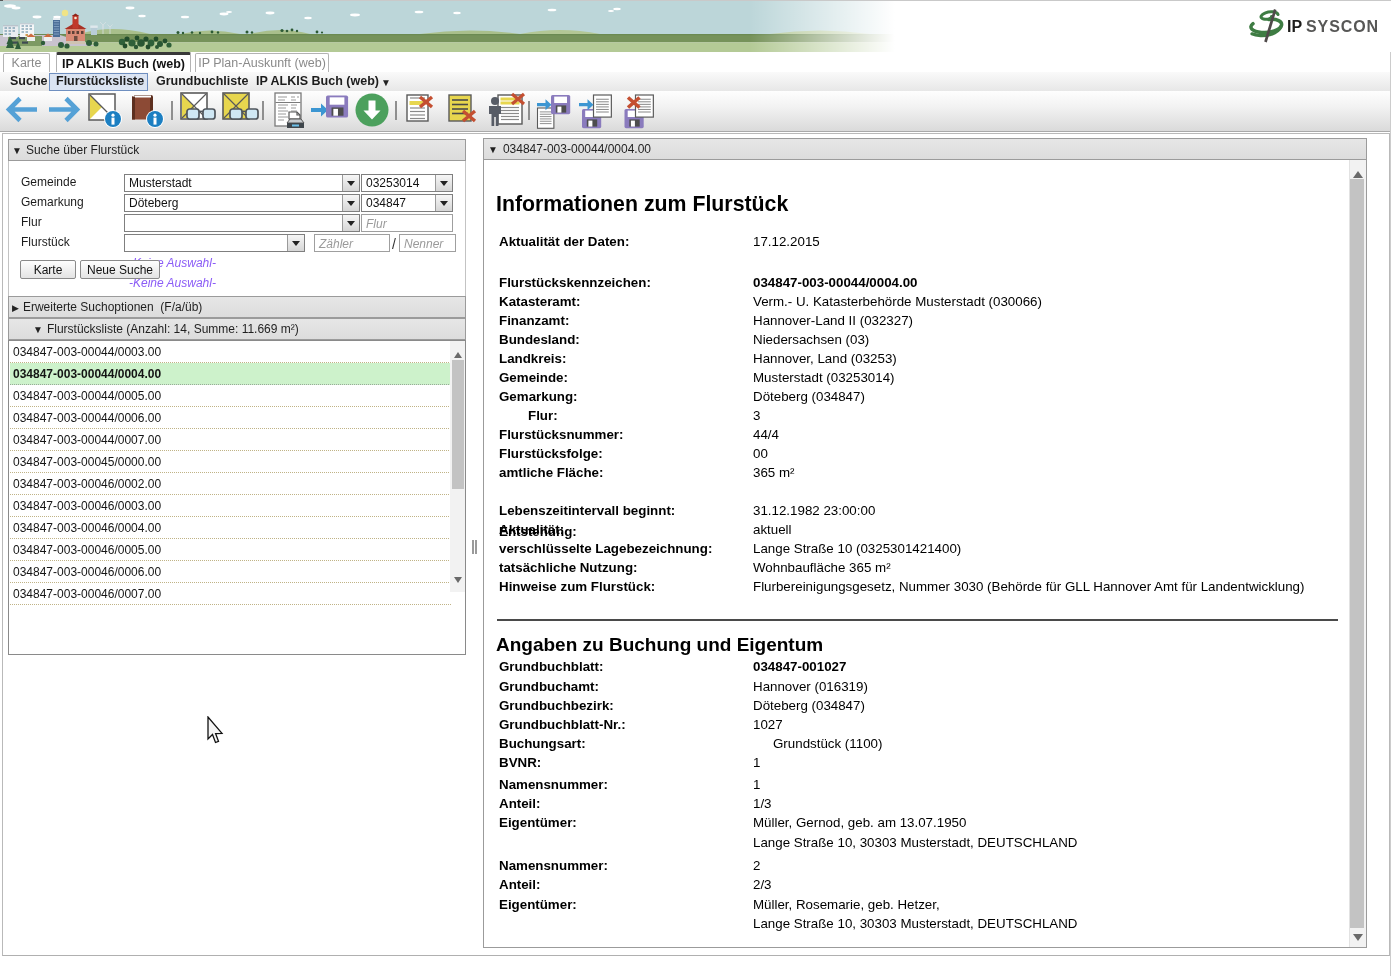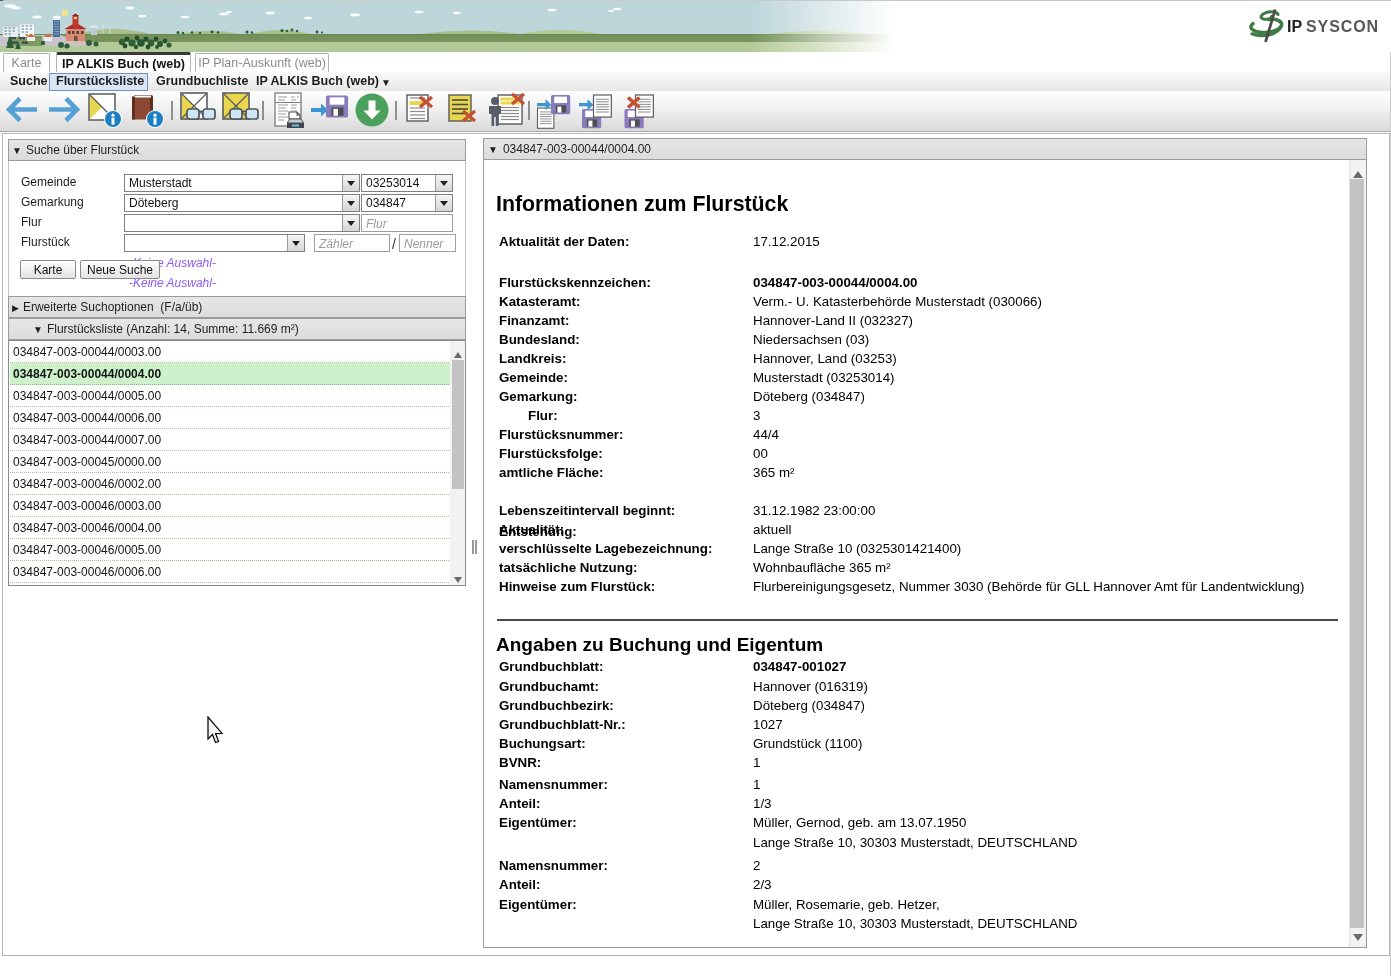--- a/index.html
+++ b/index.html
@@ -28,21 +28,21 @@
 .flabel { position:absolute; left:21px; font-size:12px; color:#1c1c1c; }
 .combo { position:absolute; height:18px; border:1px solid #7f7f7f; background:#fff; font-size:12px; color:#111; }
 .combo .val { position:absolute; left:4px; top:1px; line-height:15px; white-space:nowrap; }
 .combo .btn { position:absolute; right:0; top:0; width:17px; height:16px; background:linear-gradient(#f6f6f6,#d6d6d6); border-left:1px solid #9a9a9a; }
 .combo .btn:after { content:""; position:absolute; left:4px; top:6px; border:4px solid transparent; border-top:5px solid #222; }
 .combo.dis .val { color:#8b5cf6; font-style:italic;margin-top:40px; }
 .tinput { position:absolute; height:18px; border:1px solid #9f9f9f; background:#fff; font-size:12px; font-style:italic; color:#9a9a9a; }
 .tinput .val { position:absolute; left:4px; top:2px; }
 .btnx { position:absolute; height:19px; border:1px solid #8a8a8a; border-radius:2px; background:linear-gradient(#fefefe,#e3e3e3); font-size:12px; color:#111; text-align:center; }
 
-#list { left:8px; top:340px; width:458px; height:246px; border:1px solid #8a8a8a; background:#fff; overflow:hidden; }
+#list { left:8px; top:340px; width:458px; height:315px; border:1px solid #8a8a8a; background:#fff; overflow:hidden; }
 .litem { position:absolute; left:1px; width:441px; height:22px; font-size:12px; color:#141414; line-height:22px; padding-left:3px; border-bottom:1px dotted #c0b386; }
 .litem.sel { background:#cdf2cb; font-weight:bold; border-bottom:1px dotted #9a9; }
 
 .sbar { position:absolute; background:#f2f2f2; }
 .sthumb { position:absolute; background:#c3c3c3; }
 .sarr { position:absolute; width:0; height:0; }
 
 #rpanel { left:483px; top:138px; width:884px; height:810px; border:1px solid #9b9b9b; background:#fff; }
 #rphead { left:483px; top:138px; width:884px; height:22px; background:linear-gradient(#e6e6e6,#dcdcdc); border:1px solid #9b9b9b; font-size:12px; color:#1f1f1f; line-height:20px; }
 .h1 { position:absolute; left:496px; font-size:21.3px; font-weight:bold; color:#000; white-space:nowrap; }
@@ -555,21 +555,21 @@
 
   <div class="dlab" style="top:659px;">Grundbuchblatt:</div>
     <div class="dval" style="top:659px; font-weight:bold;">034847-001027</div>
   <div class="dlab" style="top:679px;">Grundbuchamt:</div>
     <div class="dval" style="top:679px;">Hannover (016319)</div>
   <div class="dlab" style="top:698px;">Grundbuchbezirk:</div>
     <div class="dval" style="top:698px;">Döteberg (034847)</div>
   <div class="dlab" style="top:717px;">Grundbuchblatt-Nr.:</div>
     <div class="dval" style="top:717px;">1027</div>
   <div class="dlab" style="top:736px;">Buchungsart:</div>
-    <div class="dval" style="top:736px;">Grundstück (1100)</div>
+    <div class="dval" style="top:736px;margin-left:20px;">Grundstück (1100)</div>
   <div class="dlab" style="top:755px;">BVNR:</div>
     <div class="dval" style="top:755px;">1</div>
   <div class="dlab" style="top:777px;">Namensnummer:</div>
     <div class="dval" style="top:777px;">1</div>
   <div class="dlab" style="top:796px;">Anteil:</div>
     <div class="dval" style="top:796px;">1/3</div>
   <div class="dlab" style="top:815px;">Eigentümer:</div>
     <div class="dval" style="top:815px;">Müller, Gernod, geb. am 13.07.1950</div>
   <div class="dval" style="top:835px;">Lange Straße 10, 30303 Musterstadt, DEUTSCHLAND</div>
   <div class="dlab" style="top:858px;">Namensnummer:</div>

